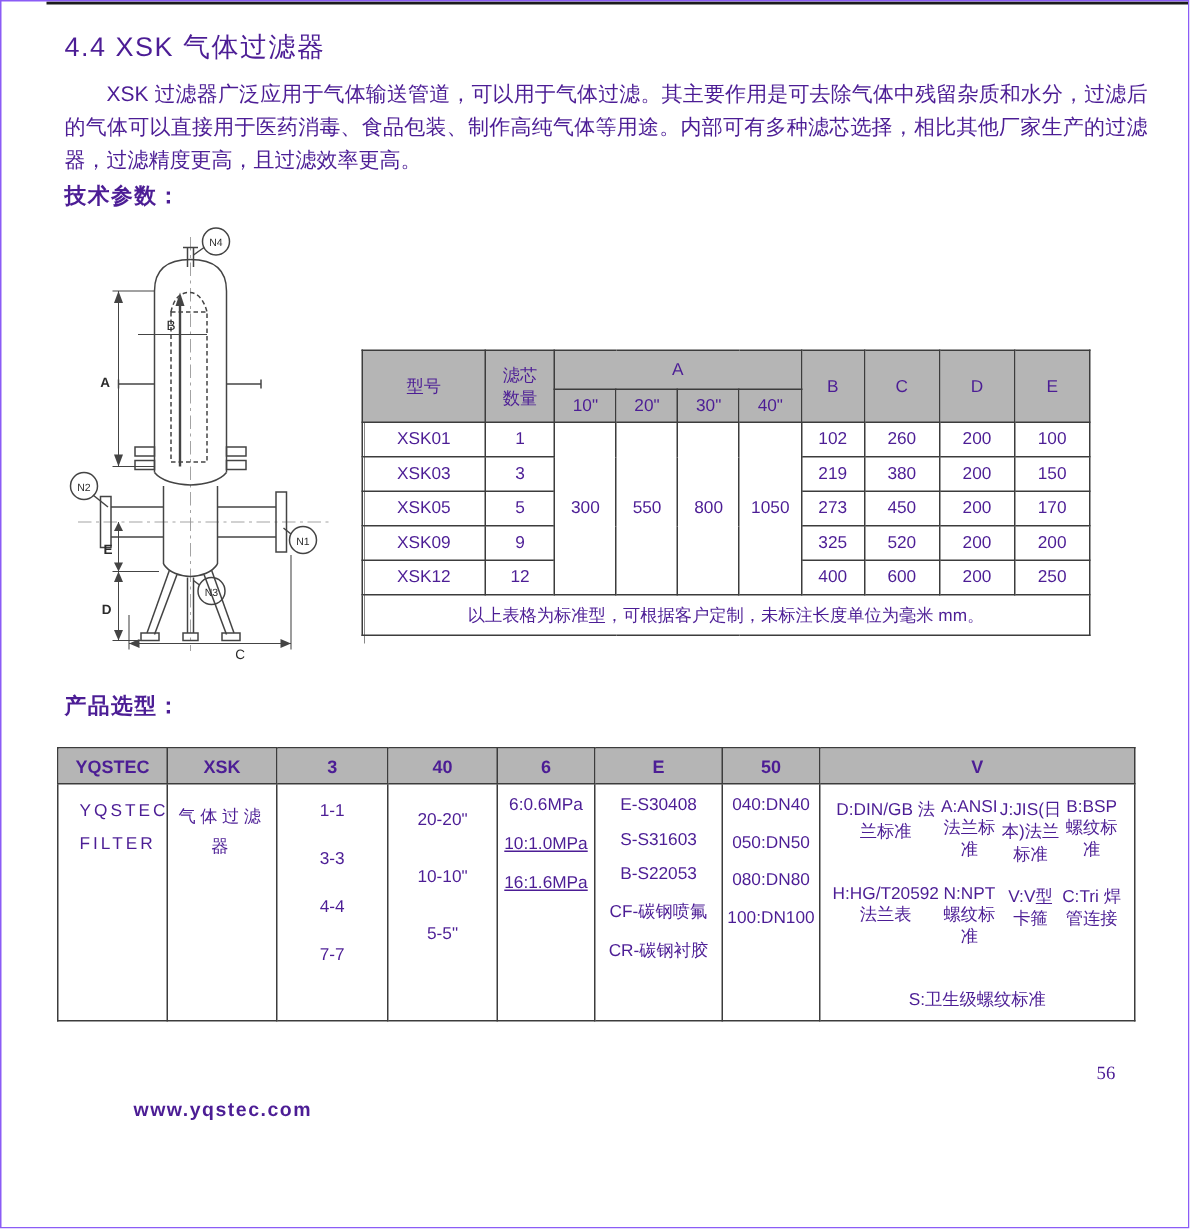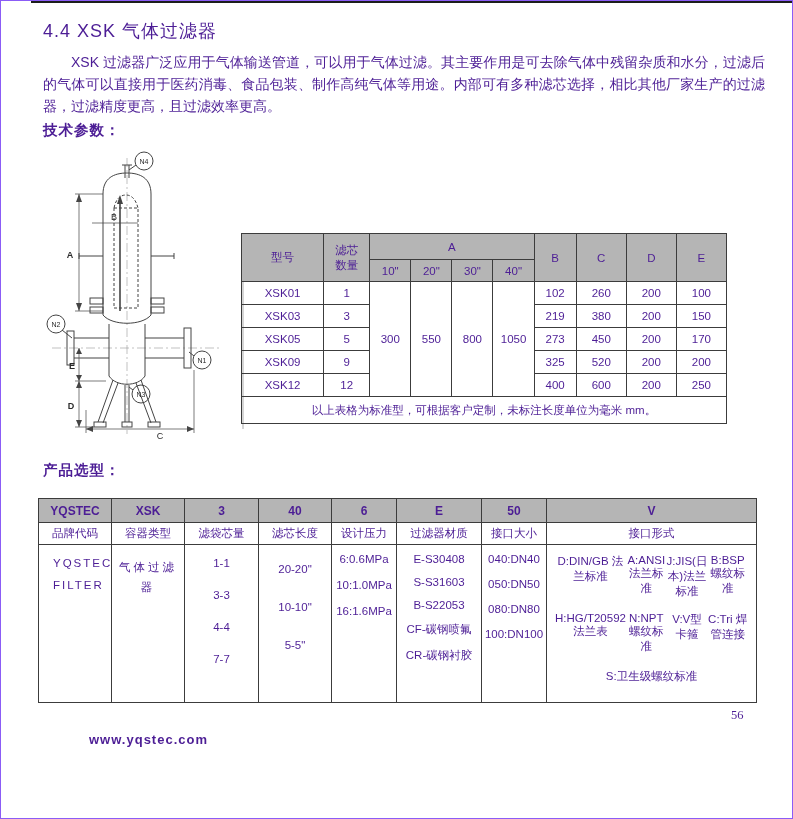--- a/index.html
+++ b/index.html
@@ -36,25 +36,25 @@
   table.sel { left:37px; top:497px; width:718px; }
   table.sel tr.code td { background:#b5b5b5; font-weight:bold; font-size:12px; height:23px; }
   table.sel tr.lbl  td { height:21px; font-size:11.5px; }
   table.sel tr.bd   td { height:157px; vertical-align:top; font-size:11.5px; }
 
   .brand-cell div { text-align:left; padding-left:12px; letter-spacing:2px; }
   .brand-cell div:first-child { margin-top:12px; margin-bottom:10px; }
   .ctype { margin:12px auto 0; width:64px; line-height:20px; letter-spacing:3px; }
   .cores div   { margin-top:12px; }  .cores div + div   { margin-top:20px; }
   .lens  div   { margin-top:18px; }  .lens  div + div   { margin-top:26px; }
-  .press div   { margin-top:8px;  }  .press div + div   { margin-top:14px; }
+  .press div   { margin-top:8px;  }  .press div + div   { margin-top:14px;text-decoration:underline; }
   .mats  div   { margin-top:8px;  }  .mats  div + div   { margin-top:11px; }
   .ports div   { margin-top:8px;  }  .ports div + div   { margin-top:13px; }
   .pf-grid { display:grid; grid-template-columns:1fr 1fr 1fr 1fr; row-gap:13px; margin-top:9px; padding:0 6px; }
-  .pf-bottom { margin-top:15px; text-align:center; }
+  .pf-bottom { margin-top:27px; text-align:center; }
 
   .pagenum { position:absolute; left:730px; top:707px; font-size:12.5px;
              font-family:Liberation Serif, serif; }
   .site  { position:absolute; left:88px;  top:731px; font-weight:bold; font-size:13px; letter-spacing:1px; }
   .phone { position:absolute; left:490px; top:728px; font-weight:bold; font-size:14px; }
 </style>
 </head>
 <body>
 
 <div class="page">
@@ -260,30 +260,20 @@
         <tr class="code">
       <td>YQSTEC</td>
       <td>XSK</td>
       <td>3</td>
       <td>40</td>
       <td>6</td>
       <td>E</td>
       <td>50</td>
       <td>V</td>
     </tr>
-    <tr class="lbl">
-      <td>品牌代码</td>
-      <td>容器类型</td>
-      <td>滤袋芯量</td>
-      <td>滤芯长度</td>
-      <td>设计压力</td>
-      <td>过滤器材质</td>
-      <td>接口大小</td>
-      <td>接口形式</td>
-    </tr>
     <tr class="bd">
       <td class="brand-cell">
         <div>YQSTEC</div>
         <div>FILTER</div>
       </td>
       <td>
         <div class="ctype">气体过滤器</div>
       </td>
       <td class="cores">
         <div>1-1</div>

